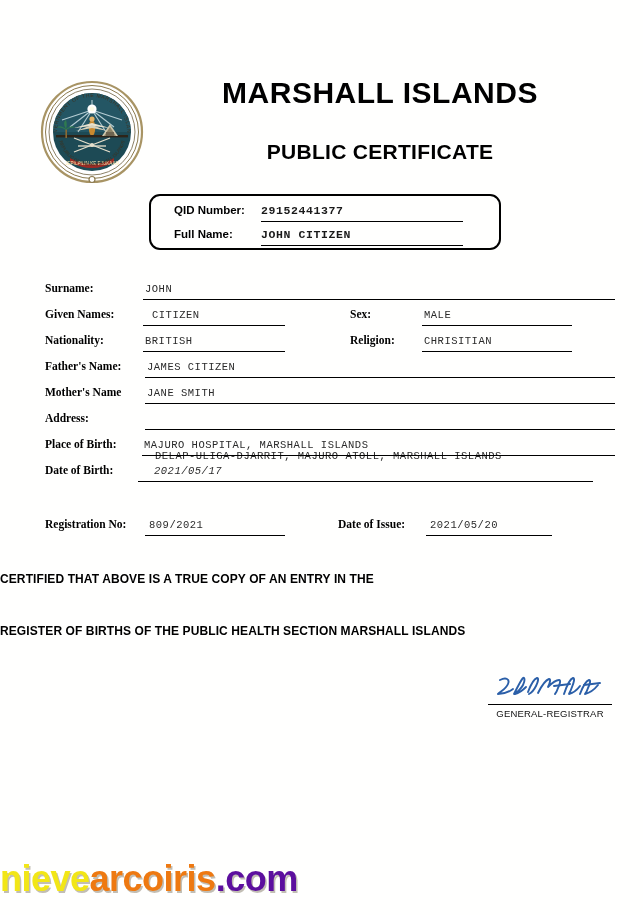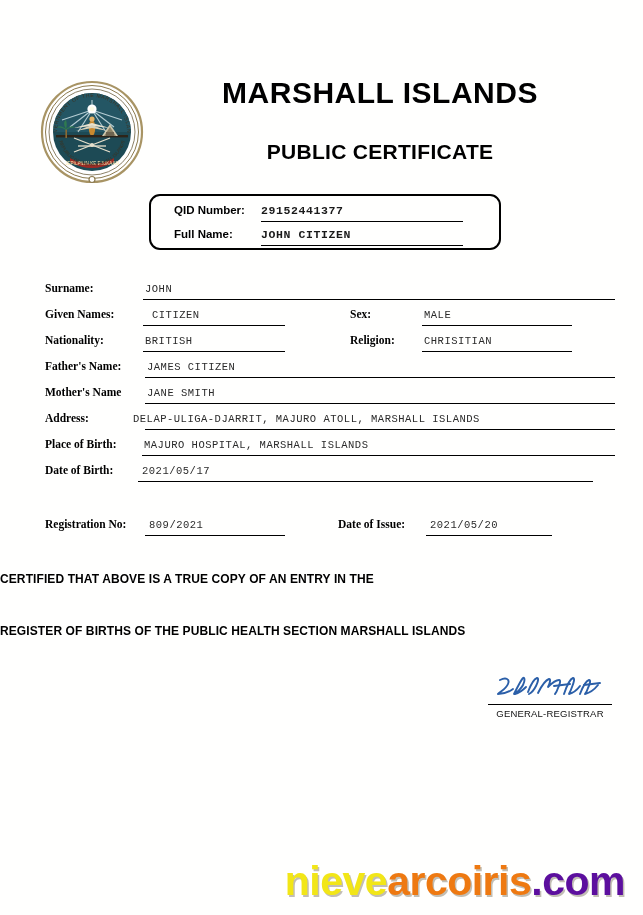--- a/index.html
+++ b/index.html
@@ -184,24 +184,23 @@
     font-family: "Liberation Sans", sans-serif;
     color: #111;
   }
 
   
   .watermark {
     position: absolute;
     left: 0;
     top: 858px;
     width: 643px;
-    text-align: right;
     padding-right: 18px;
     box-sizing: border-box;
-    font-size: 41px;
+    font-size: 36px;
     font-weight: bold;
     font-family: "Liberation Sans", sans-serif;
     letter-spacing: -0.5px;
   }
   .watermark span {
     text-shadow: 1.5px 1.5px 0 rgba(120,110,90,0.45);
   }
 </style>
 </head>
 <body>
@@ -328,33 +327,33 @@
   </div>
 
   <div class="field" style="left:45px; top:385px; width:530px;">
     <span class="field-label">Mother's Name</span>
     <span class="field-value" style="left:102px;">JANE SMITH</span>
     <span class="field-line" style="left:100px; width:470px;"></span>
   </div>
 
   <div class="field" style="left:45px; top:411px; width:530px;">
     <span class="field-label">Address:</span>
-    <span class="field-value" style="left:88px;">DELAP-ULIGA-DJARRIT, MAJURO ATOLL, MARSHALL ISLANDS</span>
+    <span class="field-value" style="left:110px;margin-top:37px;">DELAP-ULIGA-DJARRIT, MAJURO ATOLL, MARSHALL ISLANDS</span>
     <span class="field-line" style="left:100px; width:470px;"></span>
   </div>
 
   <div class="field" style="left:45px; top:437px; width:530px;">
     <span class="field-label">Place of Birth:</span>
     <span class="field-value" style="left:99px;">MAJURO HOSPITAL, MARSHALL ISLANDS</span>
     <span class="field-line" style="left:97px; width:473px;"></span>
   </div>
 
   <div class="field" style="left:45px; top:463px; width:530px;">
     <span class="field-label">Date of  Birth:</span>
-    <span class="field-value" style="left:97px;">2021/05/17</span>
+    <span class="field-value" style="left:109px;font-style:italic;">2021/05/17</span>
     <span class="field-line" style="left:93px; width:455px;"></span>
   </div>
 
   <div class="field" style="left:45px; top:517px; width:300px;text-align:right;">
     <span class="field-label">Registration No:</span>
     <span class="field-value" style="left:104px;">809/2021</span>
     <span class="field-line" style="left:100px; width:140px;"></span>
   </div>
 
   <div class="field" style="left:338px; top:517px; width:240px;">

